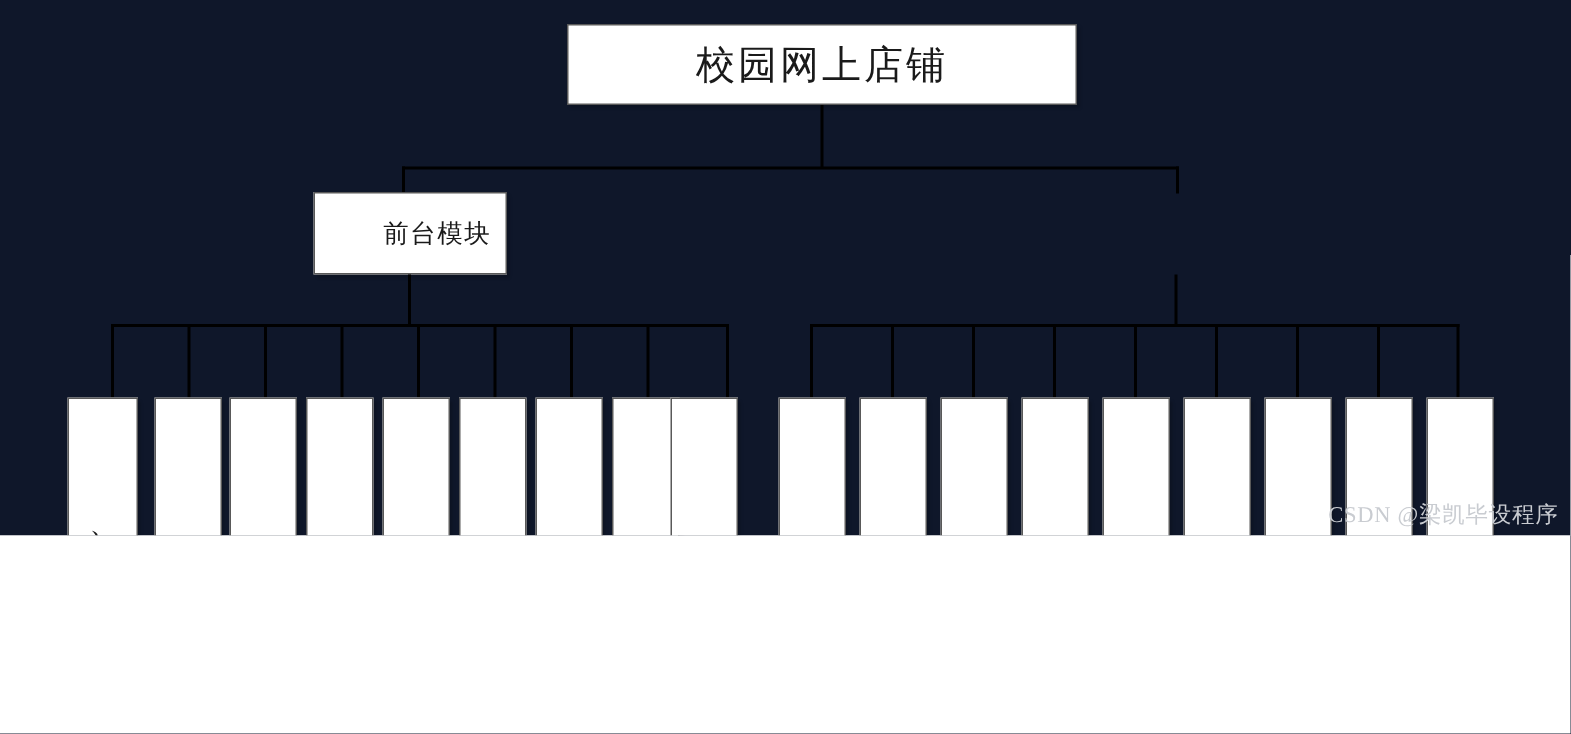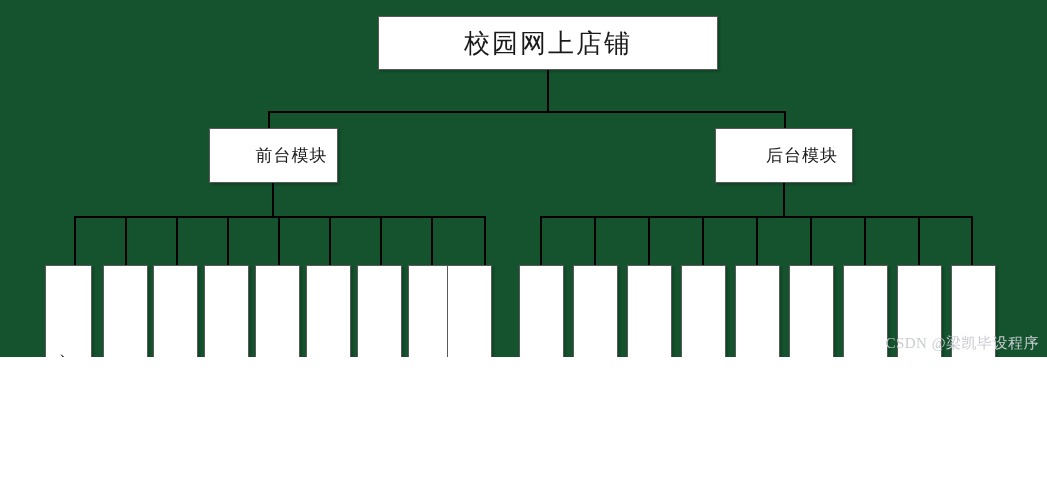--- a/index.html
+++ b/index.html
@@ -7,21 +7,21 @@
     padding: 0;
     background: #ffffff;
   }
   body {
     font-family: "Liberation Serif", "DejaVu Serif", serif;
   }
   #canvas {
     position: relative;
     width: 1047px;
     height: 357px;
-    background: #14532d;
+    background: #0f172a;
     overflow: hidden;
   }
   .box {
     position: absolute;
     box-sizing: border-box;
     border: 1.5px solid #595959;
     background: #ffffff;
     box-shadow: 2px 2px 2px rgba(0,0,0,0.18);
     display: flex;
     align-items: center;
@@ -76,23 +76,20 @@
     <span>校园网上店铺</span>
   </div>
 
   <div class="line line-v" style="left:547px; top:70px; width:2px; height:42px;"></div>
   <div class="line line-h" style="left:268px; top:111px; width:518px; height:2px;"></div>
   <div class="line line-v" style="left:268px; top:111px; width:2px; height:18px;"></div>
   <div class="line line-v" style="left:784px; top:111px; width:2px; height:18px;"></div>
 
   <div class="box box-module" style="left:209px; top:128px; width:129px; height:55px;">
     <span>前台模块</span>
-  </div>
-  <div class="box box-module" style="left:715px; top:128px; width:138px; height:55px;">
-    <span>后台模块</span>
   </div>
 
   <div class="line line-v" style="left:272px; top:183px; width:2px; height:34px;"></div>
   <div class="line line-h" style="left:74px; top:216px; width:412px; height:2px;"></div>
 
   <div class="line line-v" style="left:74px;  top:216px; width:2px; height:49px;"></div>
   <div class="line line-v" style="left:125px; top:216px; width:2px; height:49px;"></div>
   <div class="line line-v" style="left:176px; top:216px; width:2px; height:49px;"></div>
   <div class="line line-v" style="left:227px; top:216px; width:2px; height:49px;"></div>
   <div class="line line-v" style="left:278px; top:216px; width:2px; height:49px;"></div>

